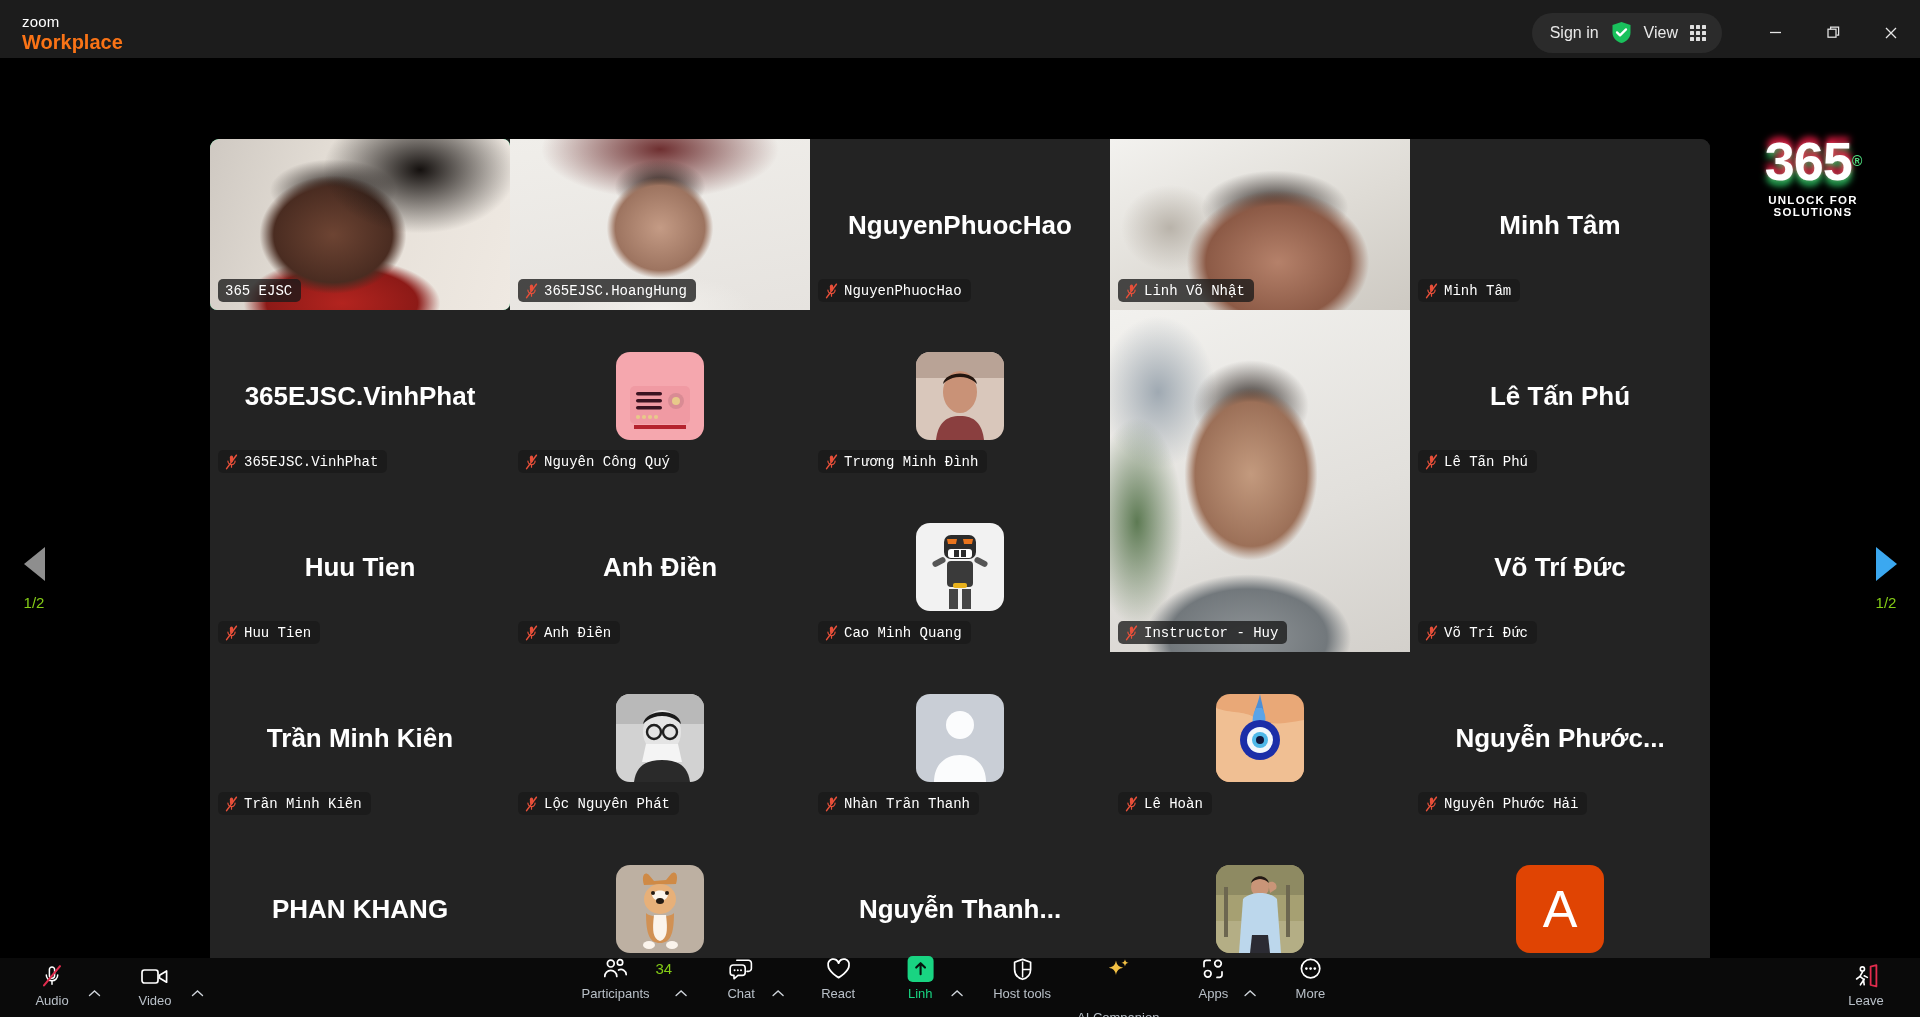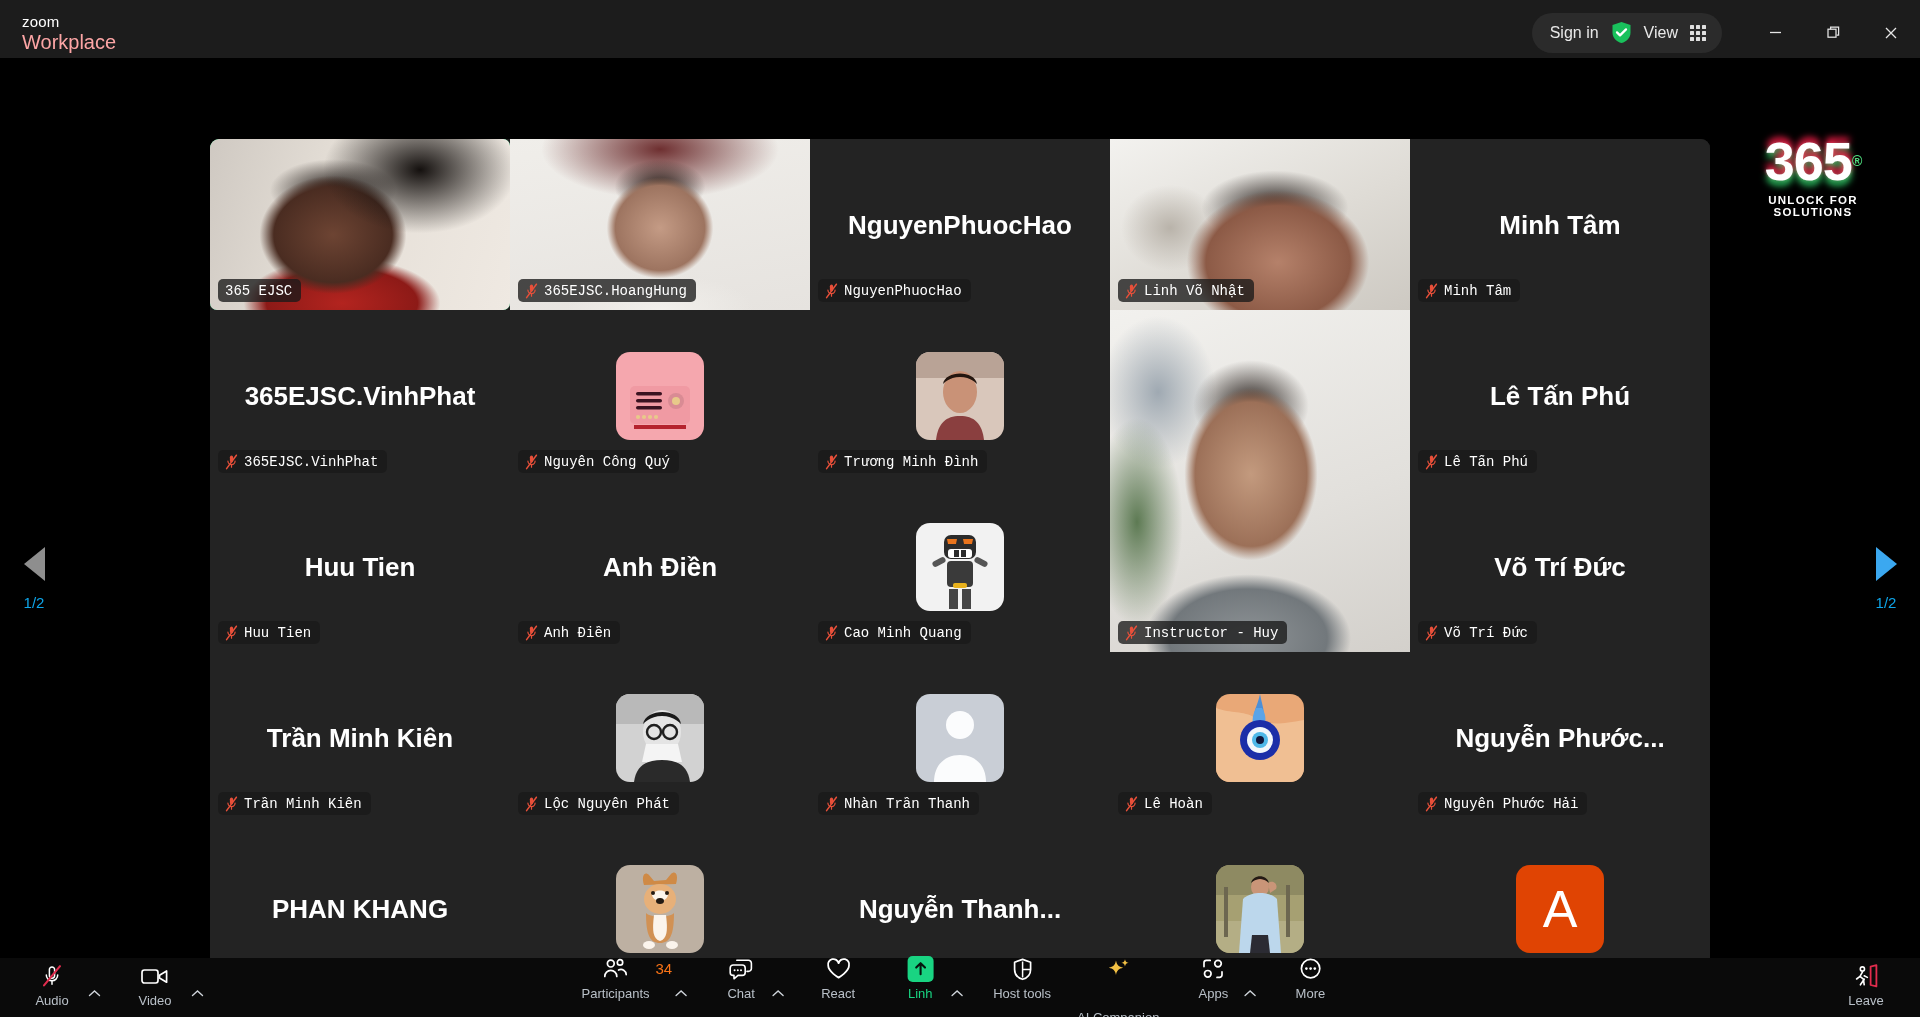--- a/index.html
+++ b/index.html
@@ -10,21 +10,21 @@
     -webkit-font-smoothing:antialiased;
   }
 
   
   #titlebar{
     position:absolute; left:0; top:0; width:1920px; height:65px;
     background:#1c1c1c; display:flex; align-items:center;
   }
   #brand{ margin-left:22px; line-height:1; }
   #brand .zoom{ display:block; font-size:15px; color:#fff; letter-spacing:.2px; font-weight:400;}
-  #brand .wp{ display:block; font-size:20px; color:#fca5a5; font-weight:400; margin-top:3px;}
+  #brand .wp{ display:block; font-size:20px; color:#f97316; font-weight:700; margin-top:3px;}
   #tb-right{ margin-left:auto; display:flex; align-items:center; height:100%; }
   #signin-pill{
     display:flex; align-items:center; gap:12px;
     background:#2b2b2b; border-radius:22px; height:40px;
     padding:0 16px 0 18px; margin-right:24px;
   }
   #signin-pill .lbl{ color:#e9e9e9; font-size:16px; }
   .shield-ic{ width:21px; height:23px; display:block; }
   .view-grid{ display:grid; grid-template-columns:repeat(3,4px); grid-template-rows:repeat(3,4px); gap:2px; }
   .view-grid i{ background:#e0e0e0; display:block; width:4px; height:4px; border-radius:.5px;}
@@ -33,21 +33,21 @@
 
   
   #stage{ position:absolute; left:0; top:58px; width:1920px; height:900px; background:#000; }
 
   
   .pager{ position:absolute; top:489px; width:60px; text-align:center; }
   #pager-left{ left:4px; } #pager-right{ left:1856px; }
   .pager .tri{ width:0;height:0; margin:0 auto; }
   #pager-left .tri{ border-top:17px solid transparent; border-bottom:17px solid transparent; border-right:21px solid #8e8e8e; }
   #pager-right .tri{ border-top:17px solid transparent; border-bottom:17px solid transparent; border-left:21px solid #3ba8f0; }
-  .pager .pc{ color:#0ea5e9; font-size:15px; margin-top:13px; }
+  .pager .pc{ color:#84cc16; font-size:15px; margin-top:13px; }
 
   
   #grid{
     position:absolute; left:210px; top:81px; width:1500px; height:843px;
     display:grid; grid-template-columns:repeat(5,300px); grid-template-rows:repeat(5,171px);
     background:#1f1f1f; border-radius:9px; overflow:hidden;
   }
   .cell{ position:relative; overflow:hidden; background:#232323; }
   .cell.vid{ background:#000; }
   .cell.active{ outline:3px solid #2fe38b; outline-offset:-3px; border-radius:7px; z-index:3;}
@@ -96,21 +96,21 @@
   }
   .tgroup{ display:flex; align-items:flex-start; height:59px; }
   .titem{
     display:flex; flex-direction:column; align-items:center; justify-content:flex-start;
     min-width:56px; padding-top:5px; cursor:default;
   }
   .titem .ico{ height:26px; display:flex; align-items:center; justify-content:center; }
   .titem .lab{ color:#b9c0c8; font-size:13px; margin-top:4px; white-space:nowrap; }
   .caret{ align-self:center; margin:0 4px 0 2px; padding-top:12px; }
   .caret svg{ display:block; }
-  .pcount{ color:#f97316; font-size:15px; margin-left:6px; padding-top:4px; }
+  .pcount{ color:#84cc16; font-size:15px; margin-left:6px; padding-top:4px; }
   #tb-left{ margin-left:24px; gap:6px; }
   #tb-center{ position:absolute; left:50%; transform:translateX(-50%); display:flex; align-items:flex-start; }
   #tb-right2{ margin-left:auto; margin-right:26px; display:flex; align-items:flex-start;}
   .share-sq{ width:26px;height:26px;border-radius:5px;background:#19d482;display:flex;align-items:center;justify-content:center;}
   #leave .lab{ color:#b9c0c8; }
 </style>
 </head>
 <body>
 
 <div id="titlebar">

